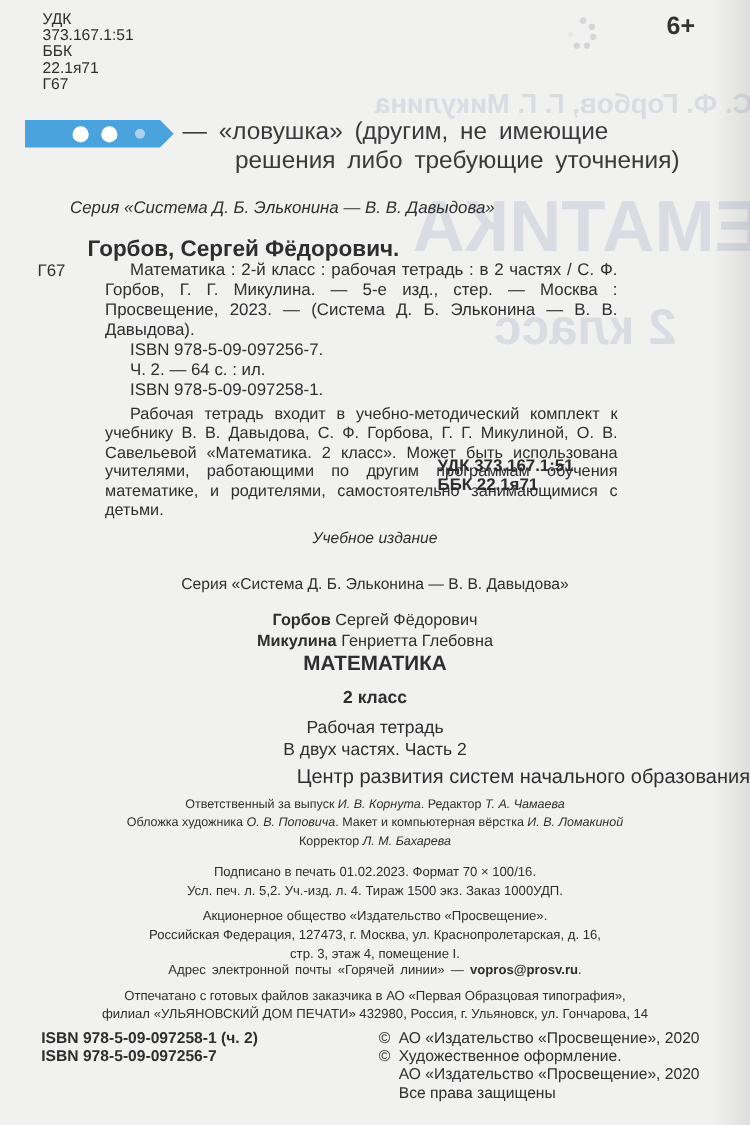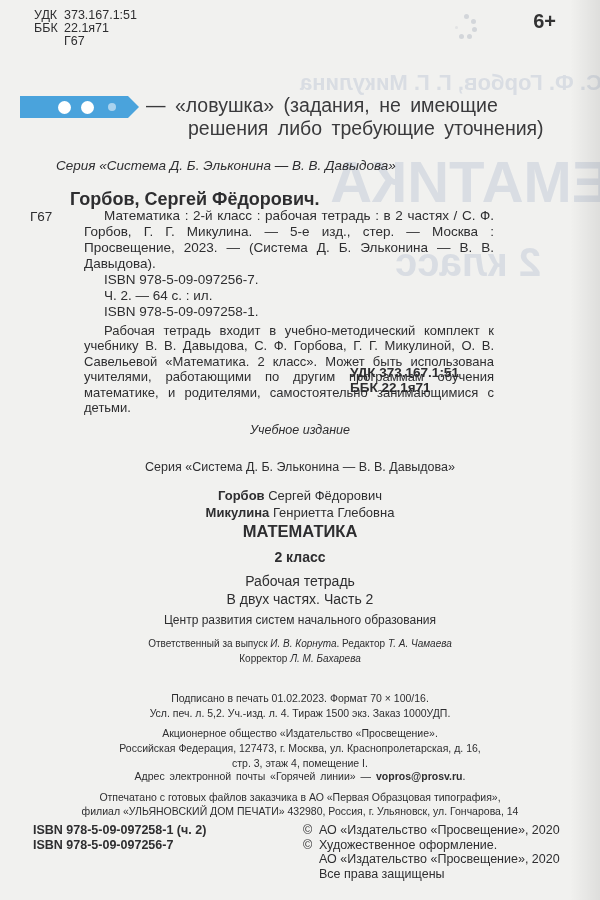--- a/index.html
+++ b/index.html
@@ -14,21 +14,21 @@
     background: linear-gradient(to right, rgba(0,0,0,0), rgba(0,0,0,0.08));
     pointer-events: none;
   }
   .ghost {
     position: absolute; color: #d9dde3; font-weight: bold; pointer-events: none;
     transform: scaleX(-1); white-space: nowrap;
   }
   .abs { position: absolute; }
   .small { font-size: 12.5px; line-height: 13px; }
   .codes-top { left: 34px; top: 9px; }
-  .codes-top .row { display: flex; }
+  .codes-top .row { display: flex; flex-direction: column; }
   .codes-top .k { width: 30px; }
   .age { right: 44px; top: 10px; font-size: 20px; font-weight: bold; color: #333; }
   .spinner { left: 455px; top: 14px; width: 22px; height: 26px; }
   .spinner i { position: absolute; width: 5px; height: 5px; border-radius: 50%; background: #d3d6da; }
 
   .trap-icon { left: 20px; top: 96px; width: 120px; height: 22px; }
   .trap-icon .bar {
     position: absolute; left: 0; top: 0; width: 108px; height: 22px; background: #4aa3dc;
   }
   .trap-icon .arrow {
@@ -51,21 +51,21 @@
   .codes-right { left: 350px; top: 365px; font-size: 13.5px; font-weight: bold; line-height: 15px; }
 
   .center { left: 0; width: 600px; text-align: center; }
   .edu { top: 423px; font-size: 12.5px; font-style: italic; }
   .series2 { top: 460px; font-size: 12.5px; }
   .authors2 { top: 487px; font-size: 13px; line-height: 17px; }
   .authors2 b { font-weight: bold; }
   .title-main { top: 522px; font-size: 16.5px; font-weight: bold; }
   .grade { top: 549px; font-size: 14px; font-weight: bold; }
   .subtitle { top: 572px; font-size: 14px; line-height: 18px; }
-  .center-org { top: 613px; font-size: 12px; }
+  .center-org { top: 613px; font-size: 16px; text-align: right; }
   .credits { top: 636px; font-size: 10px; line-height: 15px; }
   .credits i { font-style: italic; }
   .print-info { top: 691px; font-size: 10.5px; line-height: 15px; }
   .publisher { top: 726px; font-size: 10.5px; line-height: 15px; }
   .hotline { top: 770px; font-size: 10.5px; word-spacing: 2px; }
   .hotline b { font-weight: bold; }
   .printed { top: 790px; font-size: 10.5px; line-height: 14px; }
   .isbn-block { left: 33px; top: 823px; font-size: 12.5px; font-weight: bold; line-height: 14.5px; }
   .copyright { left: 303px; top: 823px; font-size: 12.5px; line-height: 14.5px; }
   .copyright .c-row { display: flex; }
@@ -104,21 +104,21 @@
 <div class="abs age">6+</div>
 
 <div class="abs trap-icon">
   <div class="bar"></div>
     <div class="arrow"></div>
   <div class="dot" style="left:38px;"></div>
   <div class="dot" style="left:61px;"></div>
   <div class="dot dim" style="left:88px;"></div>
 </div>
 <div class="abs trap-text">
-  <div>— «ловушка» (задания, не имеющие</div>
+  <div>— «ловушка» (другим, не имеющие</div>
   <div class="l2">решения либо требующие уточнения)</div>
 </div>
 
 <div class="abs series-italic">Серия «Система Д. Б. Эльконина — В. В. Давыдова»</div>
 <div class="abs author-bold">Горбов, Сергей Фёдорович.</div>
 <div class="abs cat-code">Г67</div>
 <div class="abs biblio">
   <p class="indent">Математика : 2-й класс : рабочая тетрадь : в 2 частях / С. Ф. Горбов, Г. Г. Микулина. — 5-е изд., стер. — Москва : Просвещение, 2023. — (Система Д. Б. Эльконина — В. В. Давыдова).</p>
   <p class="sub">ISBN 978-5-09-097256-7.</p>
   <p class="sub">Ч. 2. — 64 с. : ил.</p>
@@ -138,20 +138,21 @@
 </div>
 <div class="abs center title-main">МАТЕМАТИКА</div>
 <div class="abs center grade">2 класс</div>
 <div class="abs center subtitle">
   <div>Рабочая тетрадь</div>
   <div>В двух частях. Часть 2</div>
 </div>
 <div class="abs center center-org">Центр развития систем начального образования</div>
 <div class="abs center credits">
   <div><span>Ответственный за выпуск</span> <i>И. В. Корнута</i>. <span>Редактор</span> <i>Т. А. Чамаева</i></div>
+  <div><span>Обложка художника</span> <i>О. В. Поповича</i>. <span>Макет и компьютерная вёрстка</span> <i>И. В. Ломакиной</i></div>
   <div><span>Корректор</span> <i>Л. М. Бахарева</i></div>
 </div>
 <div class="abs center print-info">
   <div>Подписано в печать 01.02.2023. Формат 70 × 100/16.</div>
   <div>Усл. печ. л. 5,2. Уч.-изд. л. 4. Тираж 1500 экз. Заказ 1000УДП.</div>
 </div>
 <div class="abs center publisher">
   <div>Акционерное общество «Издательство «Просвещение».</div>
   <div>Российская Федерация, 127473, г. Москва, ул. Краснопролетарская, д. 16,</div>
   <div>стр. 3, этаж 4, помещение I.</div>

